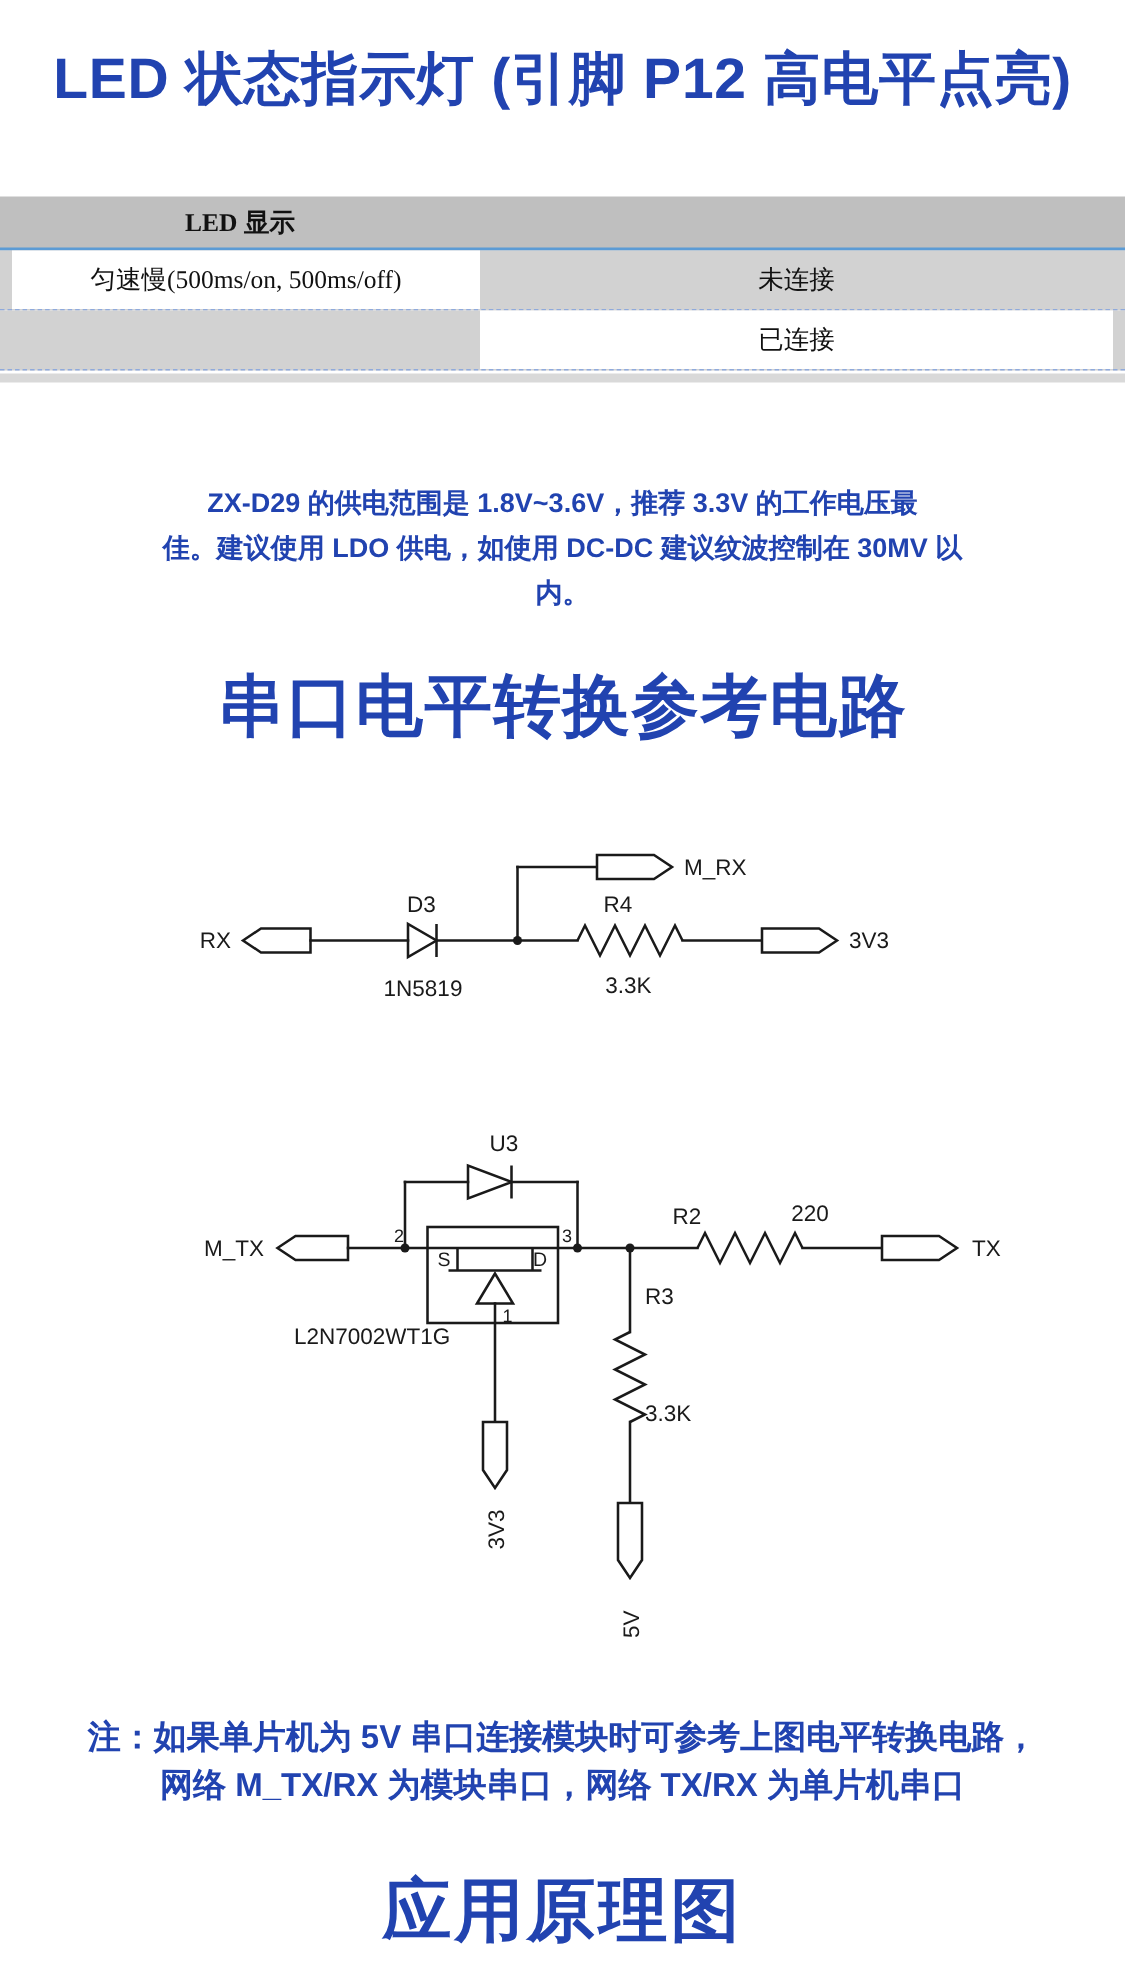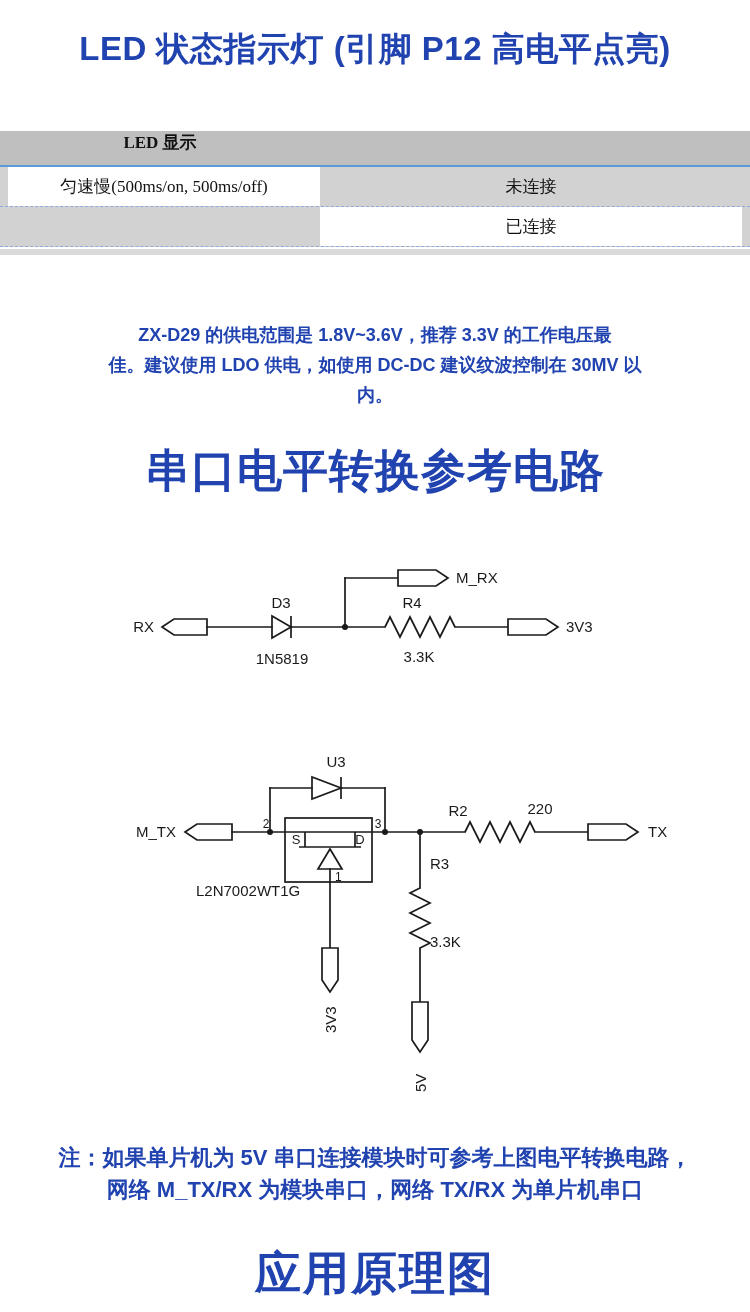--- a/index.html
+++ b/index.html
@@ -10,30 +10,30 @@
     --line-blue:#5b9bd5;
     --dash-blue:#8faadc;
   }
   *{box-sizing:border-box;margin:0;padding:0;}
   html,body{background:#fff;}
   body{font-family:"Liberation Sans","DejaVu Sans",sans-serif;}
   .page{position:relative;width:750px;height:1312px;background:#fff;overflow:hidden;margin:0 auto;}
 
   .doc-title{
     position:absolute;top:27px;left:0;width:750px;
-    text-align:center;font-size:33px;font-weight:700;color:var(--accent);
+    text-align:center;font-size:38px;font-weight:700;color:var(--accent);
     letter-spacing:0.5px;white-space:nowrap;
   }
 
   
   .led-table{position:absolute;top:131px;left:0;width:750px;font-family:"Liberation Serif","DejaVu Serif",serif;}
   .t-header{
     display:flex;height:36px;background:var(--table-header-bg);
     border-bottom:2px solid var(--line-blue);
-    font-weight:700;font-size:17px;color:#111;flex-direction:column;
+    font-weight:700;font-size:17px;color:#111;
   }
   .th{display:flex;align-items:center;justify-content:center;}
   .th-left{width:320px;}
   .th-right{width:422px;}
   .t-row{position:relative;height:40px;background:var(--table-cell-gray);
     border-bottom:1px dashed var(--dash-blue);font-size:17px;color:#111;padding-left:16px;}
   .cell{position:absolute;top:0;bottom:0;display:flex;align-items:center;justify-content:center;}
   .cell.left{left:8px;width:312px;}
   .cell.right{left:320px;width:422px;}
   .cell.white{background:#fff;}

